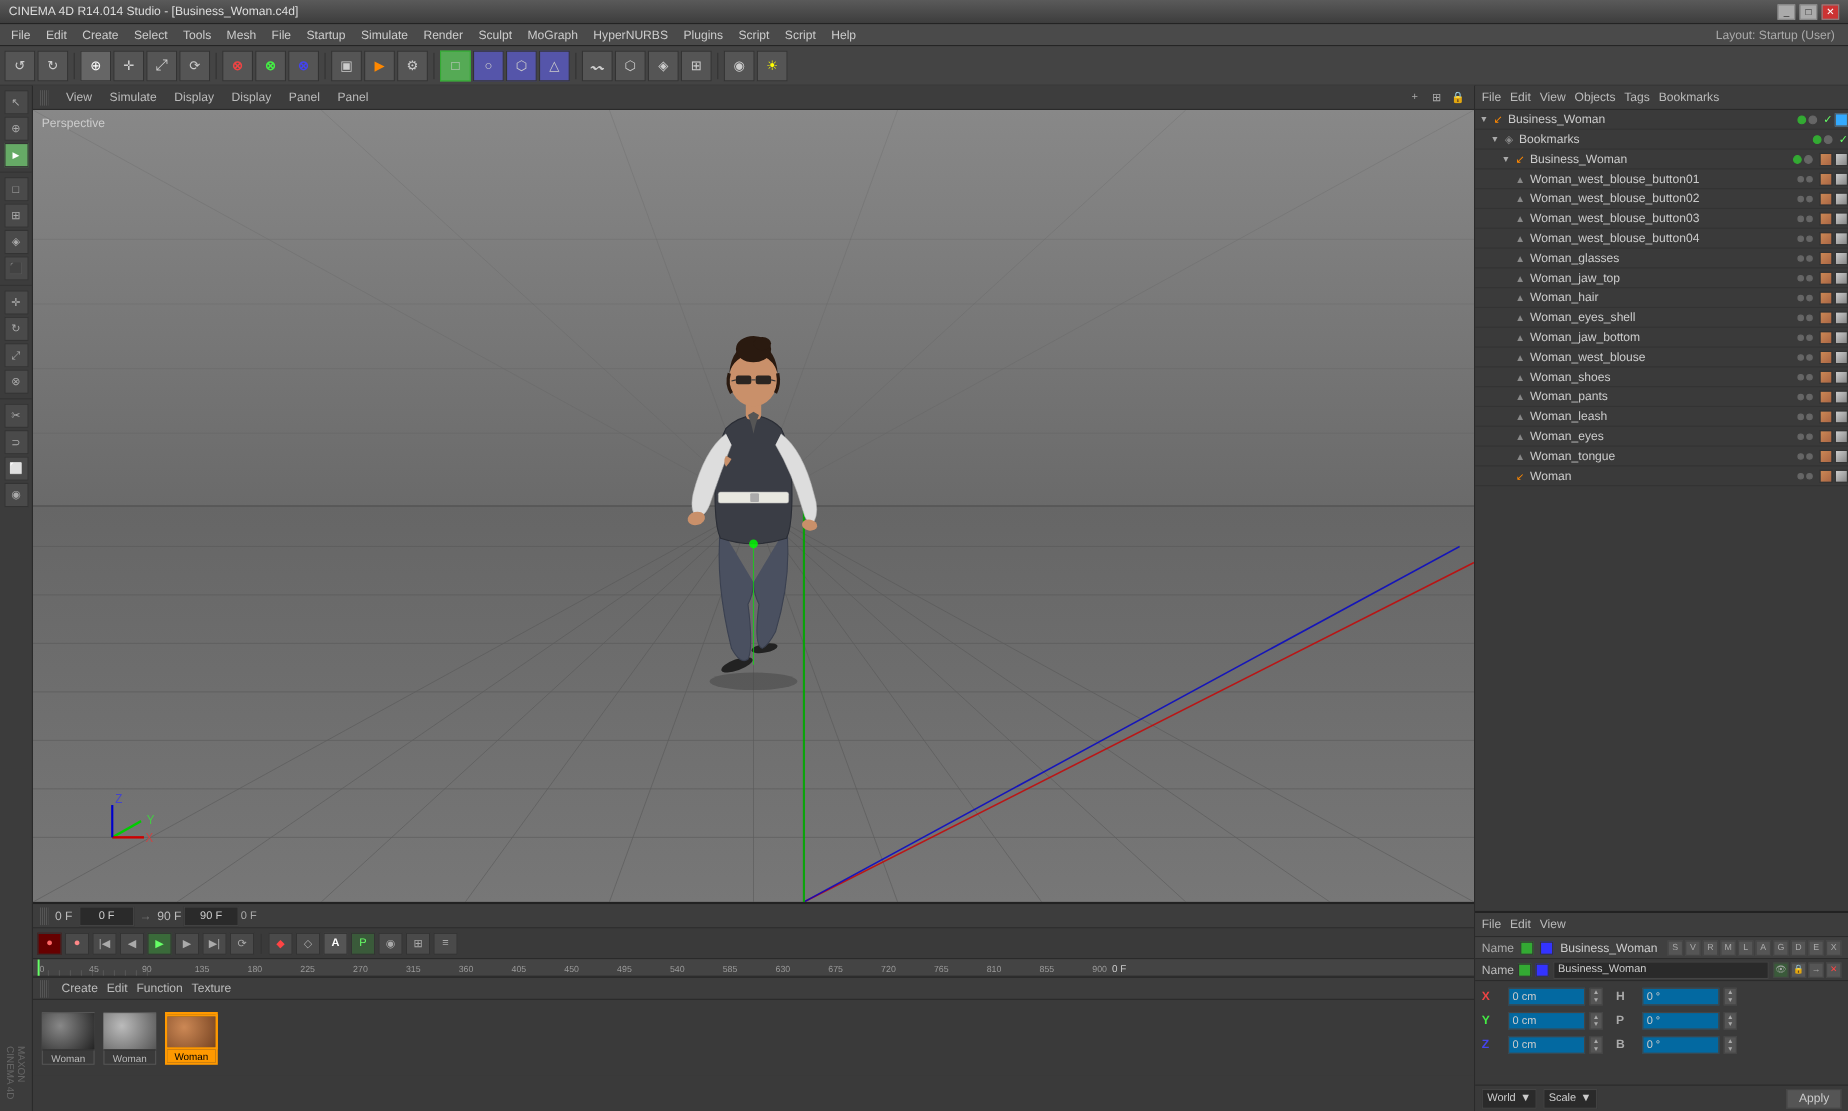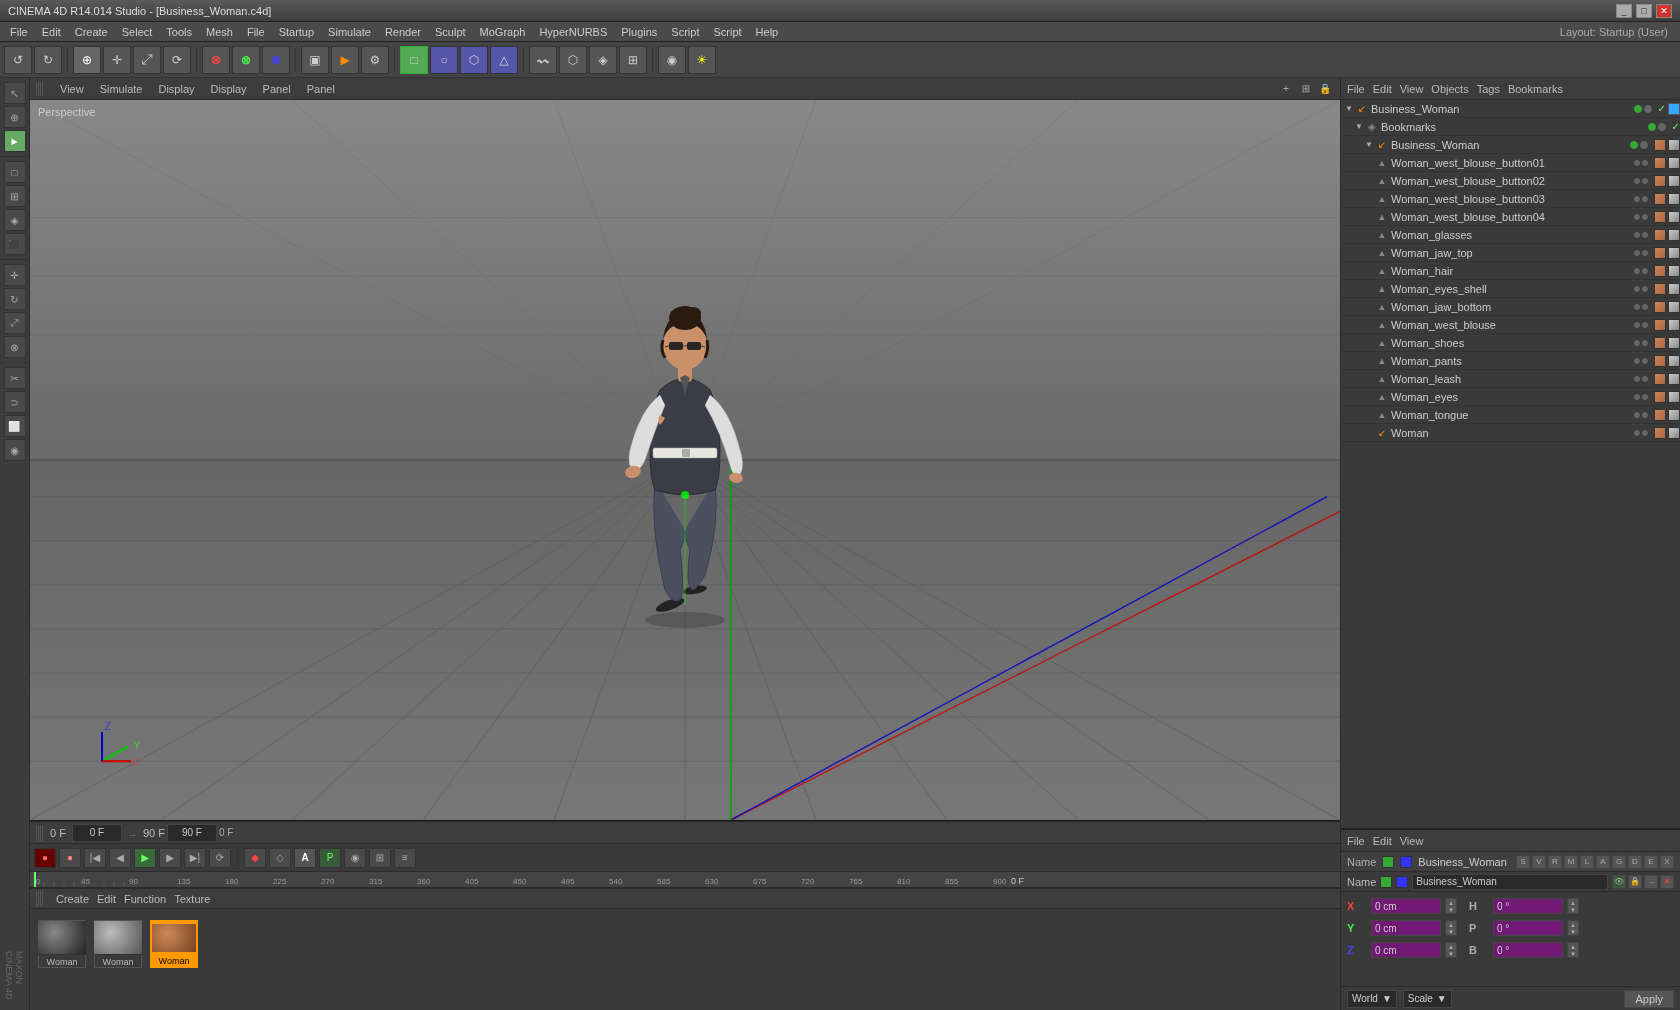--- a/index.html
+++ b/index.html
@@ -413,21 +413,21 @@
     }
     .attr-label {
       width: 20px;
       font-size: 11px;
       color: #aaa;
       font-weight: bold;
     }
     .attr-input {
       width: 70px;
       height: 16px;
-      background: #701a75;
+      background: #0369a1;
       border: 1px solid #444;
       color: #ccc;
       font-size: 10px;
       padding: 0 3px;
     }
     .attr-spin {
       width: 12px;
       height: 16px;
       background: #555;
       border: 1px solid #444;

